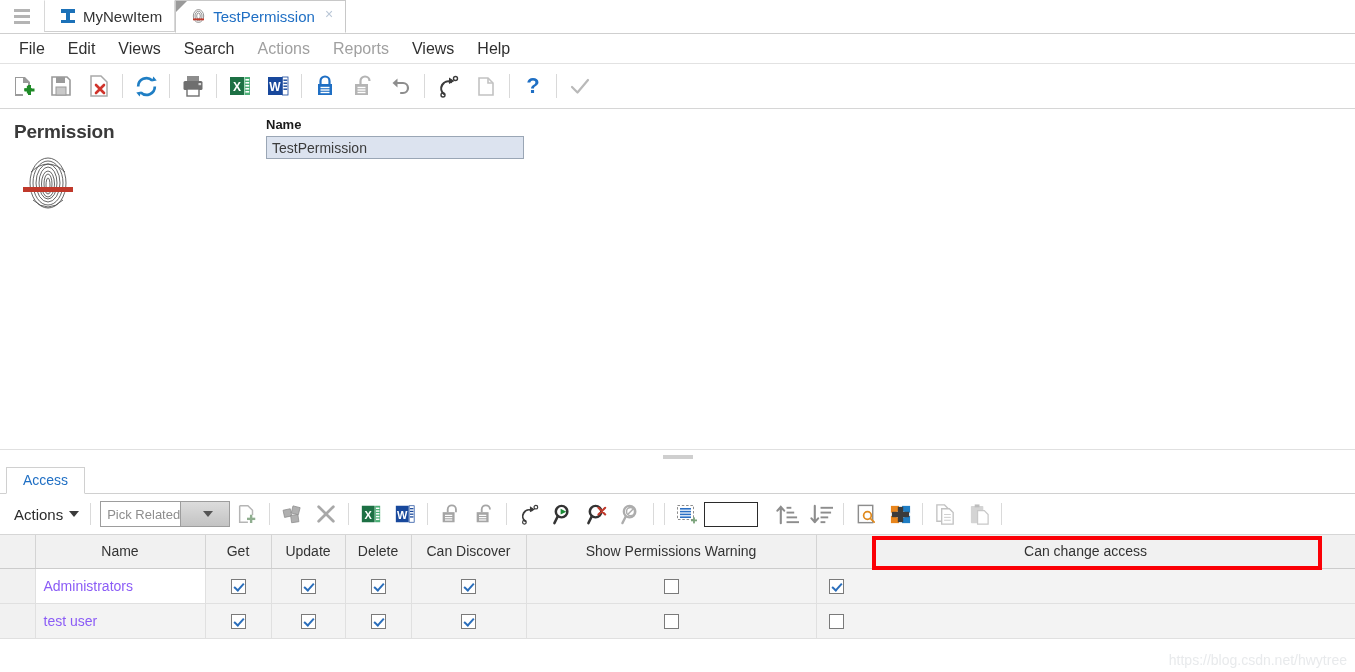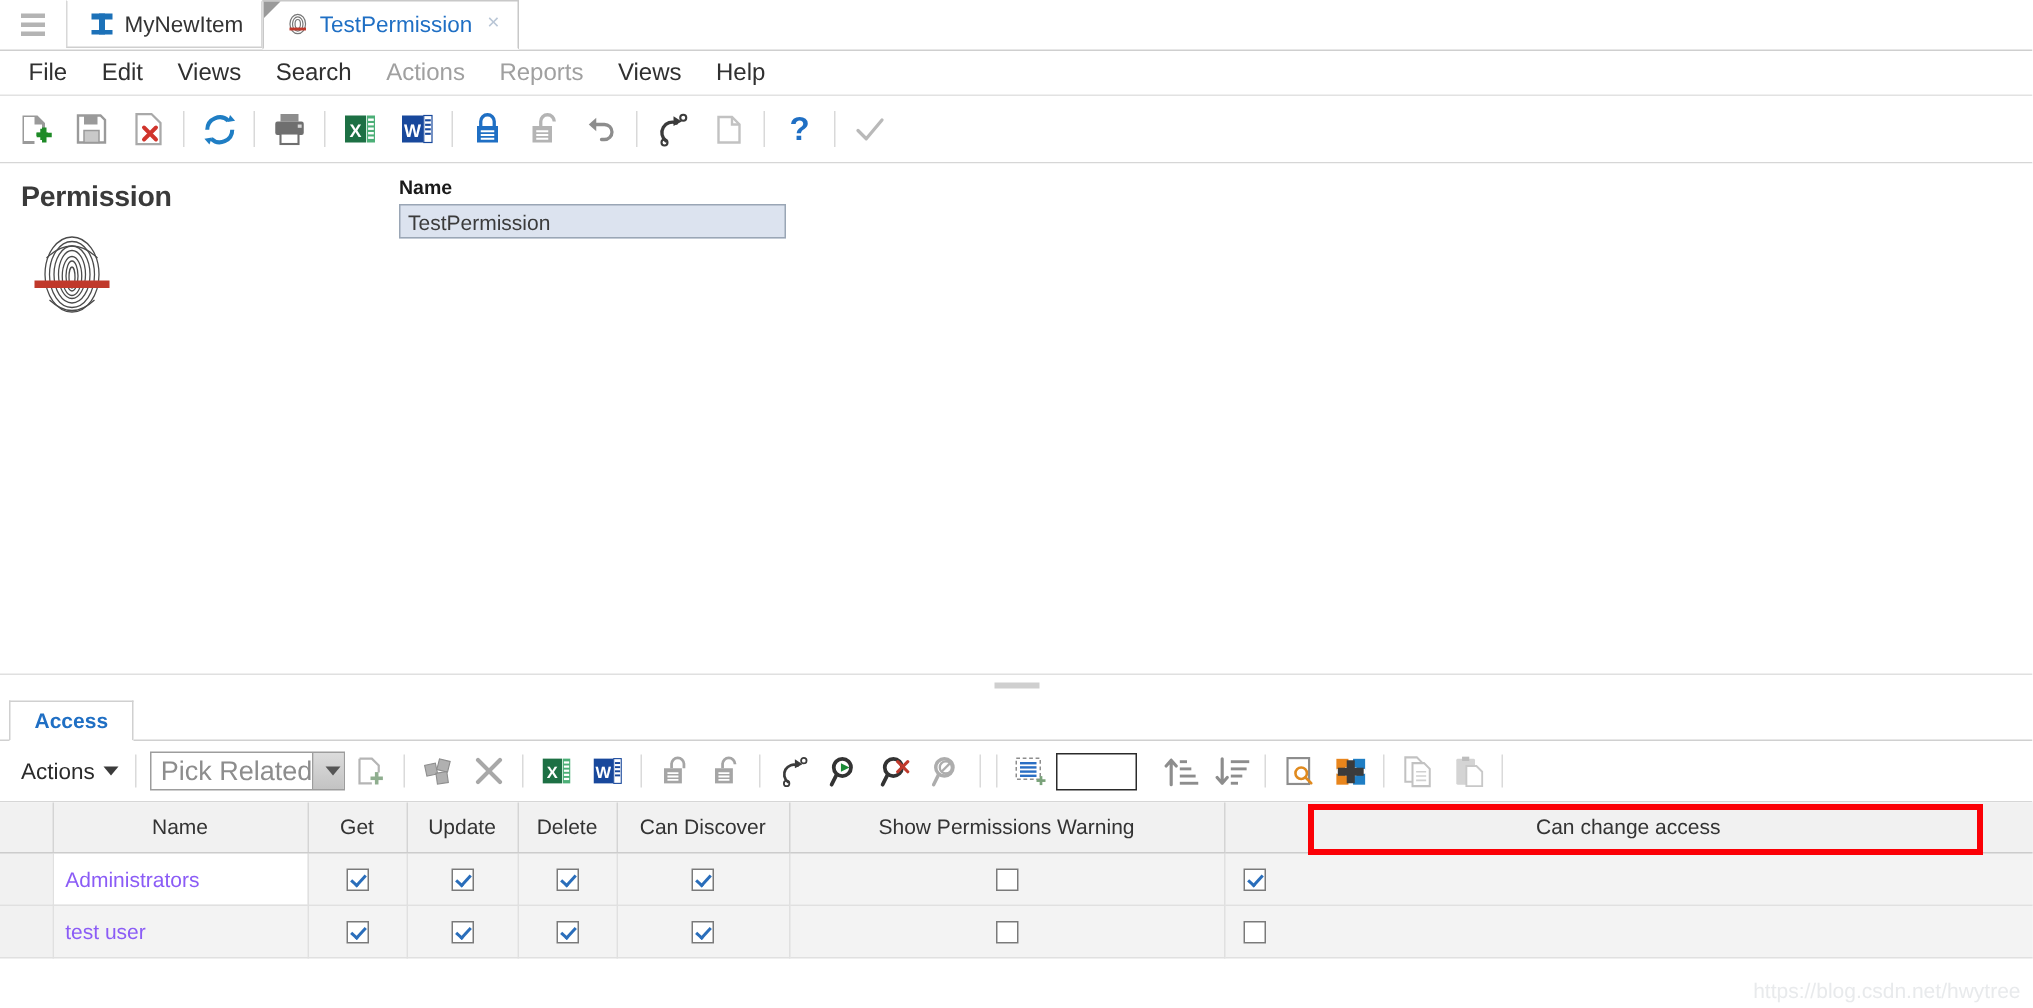--- a/index.html
+++ b/index.html
@@ -202,21 +202,20 @@
   }
 
   
   .panel-tabs {
     height: 27px;
     display: flex;
     align-items: flex-end;
     border-bottom: 1px solid #d0d0d0;
     padding-left: 6px;
     background: #ffffff;
-    font-weight: bold;
   }
   .ptab {
     padding: 4px 16px 5px 16px;
     font-size: 14px;
     color: #1f6fc4;
     border: 1px solid #d0d0d0;
     border-bottom: 1px solid #ffffff;
     background: #ffffff;
     margin-bottom: -1px;
     cursor: pointer;
@@ -246,21 +245,21 @@
     border: 1px solid #9d9d9d;
     display: flex; align-items: center;
     box-sizing: border-box;
     background: #ffffff;
     margin-left: 4px;
     cursor: pointer;
   }
   .pickrelated span {
     flex: 1;
     padding-left: 6px;
-    font-size: 18px;
+    font-size: 13px;
     color: #8d8d8d;
     white-space: nowrap;
   }
   .pickrelated .ddbtn {
     width: 23px; height: 100%;
     background: linear-gradient(#dcdcdc,#c3c3c3);
     border-left: 1px solid #9d9d9d;
     display: flex; align-items: center; justify-content: center;
   }
   .pickrelated .ddbtn i {

